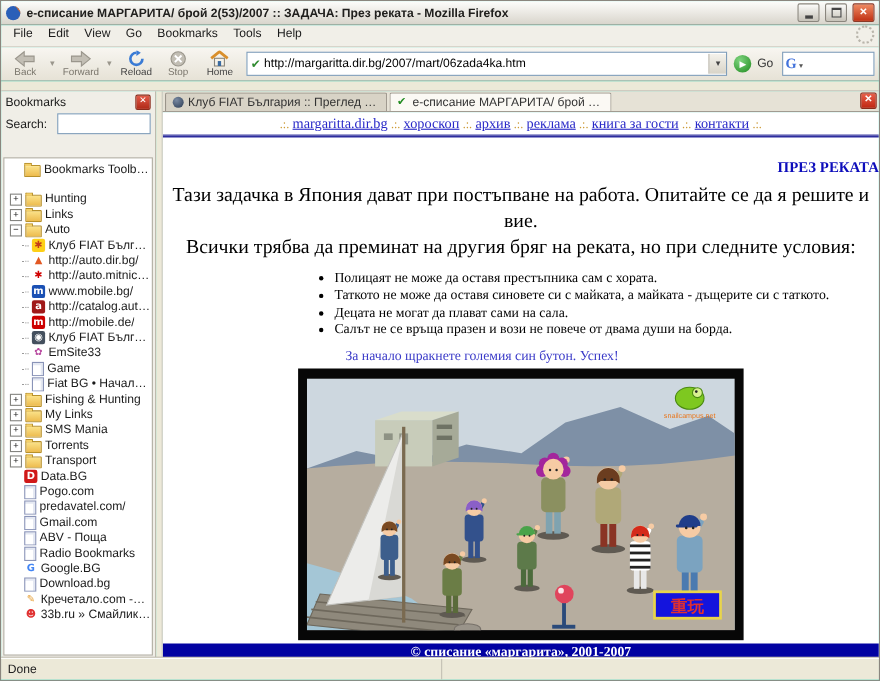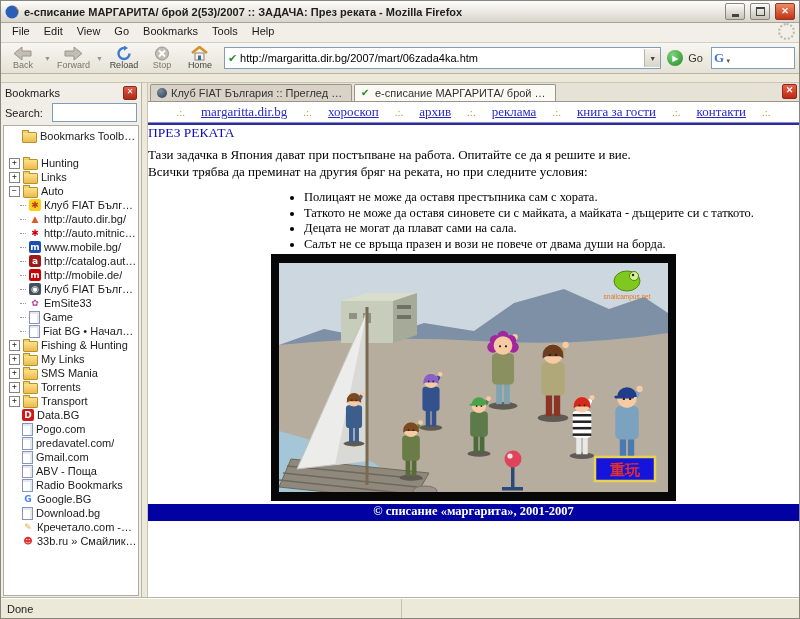--- a/index.html
+++ b/index.html
@@ -30,21 +30,21 @@
   .searchbox .g{font-family:"Liberation Serif",serif;font-weight:bold;font-size:13px;color:#4272db;}
   .searchbox .sdd{font-size:6px;color:#555;margin-top:6px;}
   .bstrip{height:8px;flex:0 0 8px;background:#ece9d8;border-bottom:1px solid #c8c4ba;}
   
   .mainrow{flex:1;display:flex;min-height:0;}
   
   .sidebar{flex:0 0 140px;width:140px;display:flex;flex-direction:column;background:#f0eee7;border-right:1px solid #b8b4a8;min-height:0;}
   .sb-head{height:19px;flex:0 0 19px;display:flex;align-items:center;padding:0 4px;}
   .sb-head .t{flex:1;}
   .sb-close{width:12px;height:12px;background:linear-gradient(#e25a48,#b02a18);border:1px solid #8a2a1a;border-radius:2px;color:#fff;font-size:8px;line-height:10px;text-align:center;}
-  .sb-search{display:flex;align-items:center;gap:9px;padding:1px 4px 3px 4px;}
+  .sb-search{display:flex;align-items:center;gap:9px;padding:1px 4px 21px 4px;}
   .sb-search input{flex:1;height:15px;border:1px solid #7f9db9;font:10px "Liberation Sans",sans-serif;min-width:0;}
   .sb-tree{flex:1;background:#fff;border:1px solid #b0aca0;margin:0 2px 2px 2px;padding:3px 0 0 3px;overflow:hidden;font-size:11px;}
   .bm-row{display:flex;align-items:center;gap:3px;height:14px;white-space:nowrap;overflow:hidden;padding-left:2px;}
   .bm-row.noexp{padding-left:15px;}
   .bm-row.lvl1{padding-left:13px;}
   .bm-spacer{height:13px;}
   .expander{flex:0 0 9px;width:9px;height:9px;border:1px solid #848480;background:#fff;font:8px/8px "DejaVu Sans Mono",monospace;text-align:center;color:#222;}
   .dash{flex:0 0 6px;width:6px;height:1px;border-bottom:1px dotted #9a9a9a;}
   .ico-folder{flex:0 0 13px;width:13px;height:9px;background:linear-gradient(#fbe289,#edbb4e);border:1px solid #b8912b;border-radius:1px;position:relative;margin-top:2px;}
   .ico-folder::before{content:"";position:absolute;top:-3px;left:-1px;width:5px;height:2px;background:#f4d06a;border:1px solid #b8912b;border-bottom:none;border-radius:1px 1px 0 0;}
@@ -58,25 +58,25 @@
   .tabbar{height:18px;flex:0 0 18px;display:flex;align-items:flex-end;background:#e6e2d6;border-bottom:1px solid #9a948a;padding:0 2px;}
   .tab{display:flex;align-items:center;gap:4px;height:16px;padding:0 6px;margin-right:2px;border:1px solid #9a948a;border-bottom:none;border-radius:2px 2px 0 0;background:#d8d3c6;color:#333;max-width:188px;white-space:nowrap;overflow:hidden;}
   .tab.active{background:#fbf9f4;}
   .tab .tl{overflow:hidden;text-overflow:ellipsis;}
   .tab-fav1{width:10px;height:10px;border-radius:50%;background:radial-gradient(circle at 35% 30%,#7a8aa2,#2a3a52);flex:0 0 10px;}
   .tab-fav2{width:10px;height:10px;flex:0 0 10px;color:#1f8a1f;font:bold 10px/10px "DejaVu Sans",sans-serif;}
   .tabs-close{margin-left:auto;width:13px;height:13px;margin-bottom:2px;background:linear-gradient(#e8604a,#c02814);border:1px solid #8a2a1a;border-radius:2px;color:#fff;font-size:9px;line-height:11px;text-align:center;font-weight:bold;}
   
   .page{flex:1;background:#fff;font-family:"Liberation Serif",serif;color:#000;overflow:hidden;min-height:0;}
   .sitenav{text-align:center;font-size:13px;padding:2px 0 2px;}
-  .sitenav a{color:#2929c8;text-decoration:underline;margin:0 14px;font-family:Liberation Serif, serif;}
+  .sitenav a{color:#2929c8;text-decoration:underline;margin:0 1px;font-family:Liberation Serif, serif;}
   .sitenav .sep{color:#cc9933;font-size:11px;margin:0 2px;}
   .navrule{border-top:1px solid #8a8ac8;border-bottom:2px solid #2d2d9d;height:0;}
-  .heading{text-align:left;font-weight:normal;font-size:13.5px;color:#0d0dbb;margin:0 0 6px;}
-  .intro{text-align:left;font-size:13px;line-height:1.3;}
+  .heading{text-align:right;font-weight:bold;font-size:13.5px;color:#0d0dbb;margin:19px 0 6px;}
+  .intro{text-align:center;font-size:18px;line-height:1.3;}
   ul.conds{margin:9px 0 2px 140px;padding-left:16px;}
   ul.conds li{font-size:12.5px;font-weight:normal;line-height:1.18;margin:1px 0;}
   .cta{margin:9px 0 4px 166px;color:#3a3ac8;font-size:12.5px;}
   .game-frame{width:405px;height:247px;margin:2px auto 0;background:#070707;display:flex;align-items:center;justify-content:center;}
   .pagefooter{margin-top:3px;background:#0202a2;color:#fff;text-align:center;font-weight:bold;font-size:12.5px;padding:0 0 2px;}
   
   .statusbar{height:19px;flex:0 0 19px;display:flex;align-items:center;background:#ece9d8;border-top:1px solid #fff;box-shadow:0 -1px 0 #b8b4a8;padding:0 6px;color:#222;}
   .status-left{flex:0 0 394px;border-right:1px solid #c4c0b4;height:100%;display:flex;align-items:center;}
   
   .tico{display:block;}
@@ -337,20 +337,21 @@
         <div class="navrule"></div>
         <div class="heading">ПРЕЗ РЕКАТА</div>
         <div class="intro">Тази задачка в Япония дават при постъпване на работа. Опитайте се да я решите и вие.</div>
         <div class="intro">Всички трябва да преминат на другия бряг на реката, но при следните условия:</div>
         <ul class="conds" id="bullets">
             <li>Полицаят не може да оставя престъпника сам с хората.</li>
             <li>Таткото не може да оставя синовете си с майката, а майката - дъщерите си с таткото.</li>
             <li>Децата не могат да плават сами на сала.</li>
             <li>Салът не се връща празен и вози не повече от двама души на борда.</li>
           </ul>
+        <div class="cta">За начало щракнете големия син бутон. Успех!</div>
 
         <div class="game-frame">
           <svg width="389" height="229" viewBox="0 0 389 229">
             <rect width="389" height="229" fill="#cdd7df"></rect>
             <path d="M0,82 L45,66 95,76 145,60 195,68 235,40 285,26 330,46 365,34 389,50 L389,115 L0,115 Z" fill="#7e90a6"></path>
             <path d="M0,82 Q100,72 200,78 T389,70 L389,229 L0,229 Z" fill="#b6ad9f"></path>
             <path d="M0,168 Q60,184 95,200 L135,229 L0,229 Z" fill="#a4c6d6"></path>
             <g>
               <polygon points="62,38 86,30 138,30 114,38" fill="#d9ddcb"></polygon>
               <rect x="62" y="38" width="52" height="42" fill="#c8ccba"></rect>

